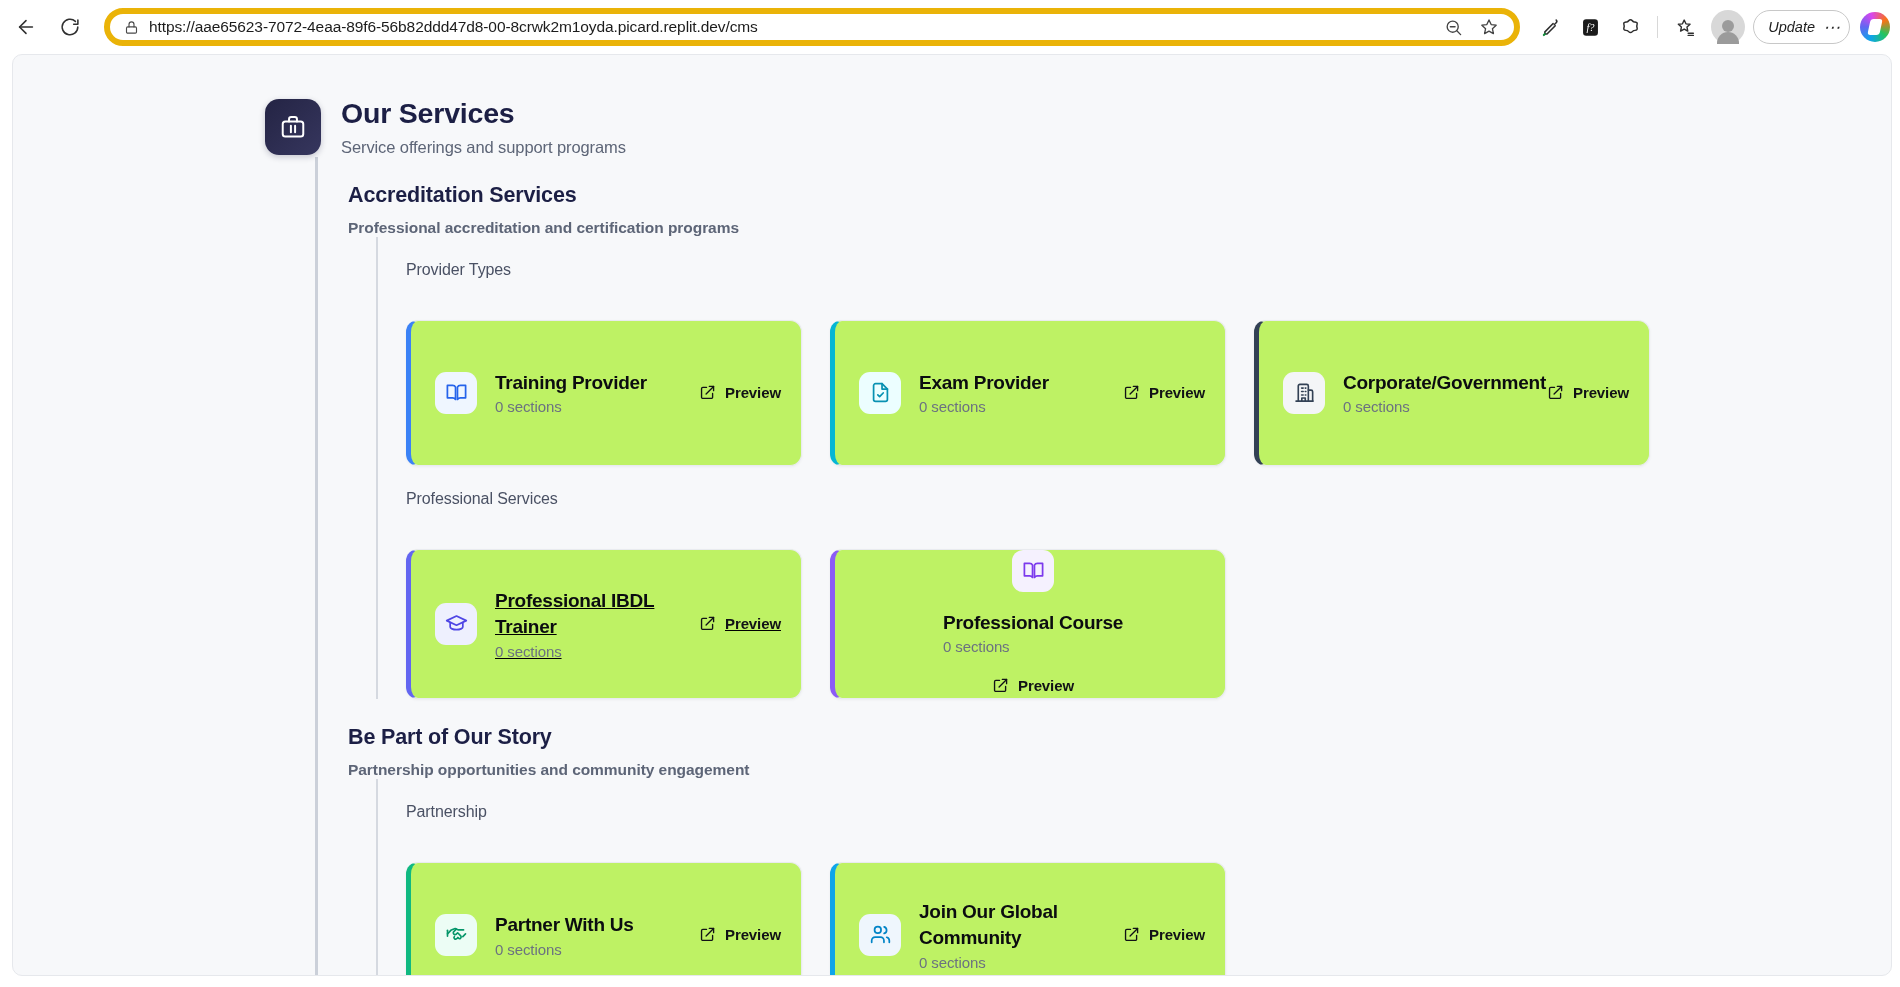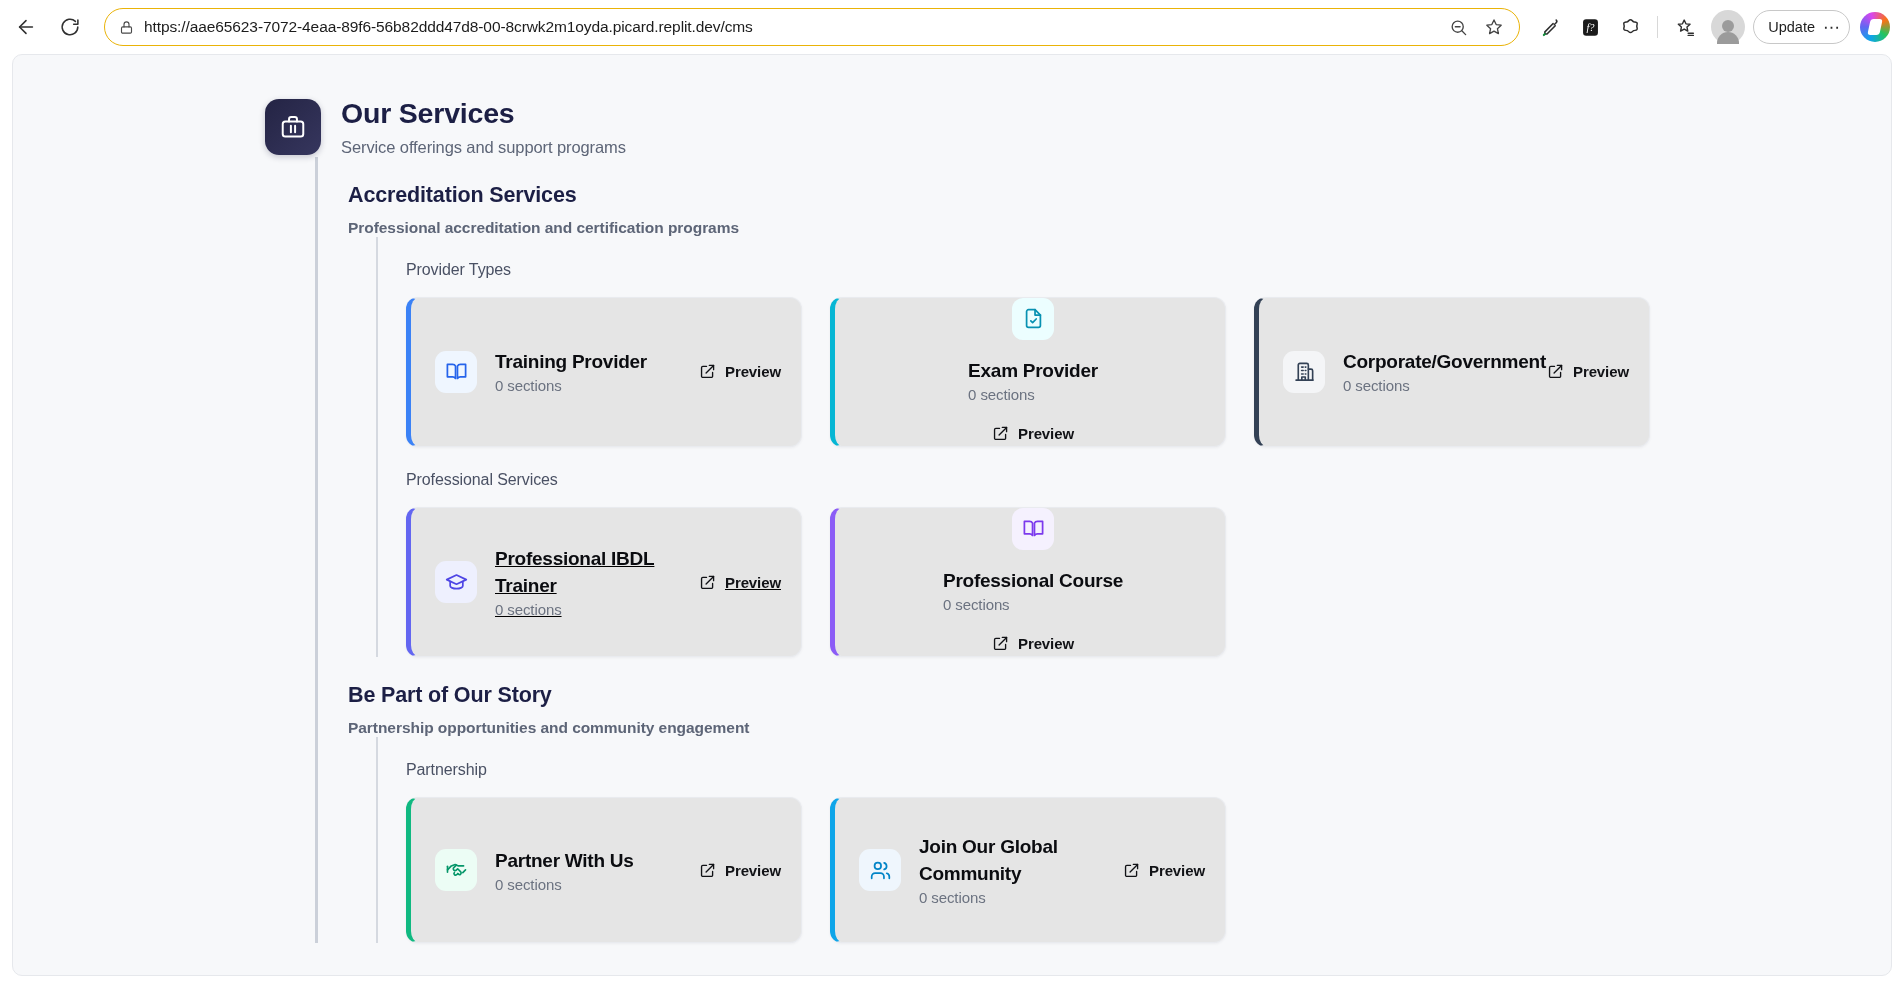--- a/index.html
+++ b/index.html
@@ -28,21 +28,21 @@
     display: flex; align-items: center; justify-content: center;
     flex: 0 0 auto;
     color: #303030;
   }
   .nav-btn svg { display:block; }
 
   .urlbar {
     flex: 1 1 auto;
     height: 38px;
     margin: 0 8px 0 10px;
-    border: 1px solid #eab308;
+    border: 6px solid #eab308;
     border-radius: 19px;
     background: #ffffff;
     display: flex;
     align-items: center;
     padding: 0 8px 0 14px;
     min-width: 0;
   }
   .urlbar .lock { flex: 0 0 auto; display:flex; align-items:center; color:#4a4a4a; margin-right: 10px;}
   .url-text {
     flex: 1 1 auto;
@@ -75,20 +75,21 @@
     height: 34px;
     border: 1px solid #c8c8c8;
     border-radius: 17px;
     display: flex; align-items: center;
     padding: 0 8px 0 14px;
     gap: 8px;
     font-size: 14.5px;
     color: #1d1d1d;
     flex: 0 0 auto;
     background: #fff;
+    font-style: italic;
   }
   .dots { letter-spacing: 1px; font-size: 17px; line-height: 1; color:#2b2b2b; }
   .copilot {
     width: 30px; height: 30px; border-radius: 50%;
     flex: 0 0 auto; margin-left: 6px;
     background: conic-gradient(from 200deg, #0ea5e9, #6366f1, #d946ef, #f97316, #22c55e, #0ea5e9);
     position: relative;
   }
   .copilot::after {
     content:""; position:absolute; inset:7px 9px;
@@ -180,31 +181,32 @@
   .cards {
     display: flex;
     gap: 28px;
     margin-top: 18px;
     flex-wrap: nowrap;
   }
 
   .card {
     width: 396px;
     min-height: 146px;
-    background: #e5e5e5;
+    background: #bef264;
     border: 1px solid #e9ebef;
     border-radius: 12px;
     border-left-width: 5px;
     border-left-style: solid;
     box-shadow: 0 1px 3px rgba(20,24,40,0.05);
     display: flex;
     align-items: center;
     padding: 0 18px 0 24px;
     gap: 18px;
     flex: 0 0 auto;
+    margin-top: 23px;
   }
   .card-icon {
     width: 42px; height: 42px;
     border-radius: 11px;
     display: flex; align-items: center; justify-content: center;
     flex: 0 0 auto;
   }
   .card-body { flex: 1 1 auto; min-width: 0; }
   .card-title {
     font-size: 19px;
@@ -354,21 +356,21 @@
                   <span style="display: flex;">
                     <svg width="17" height="17" viewBox="0 0 24 24" fill="none" stroke="currentColor" stroke-width="1.9" stroke-linecap="round" stroke-linejoin="round">
                       <path d="M10.6 4.8H5.4A1.8 1.8 0 0 0 3.6 6.6v12a1.8 1.8 0 0 0 1.8 1.8h12a1.8 1.8 0 0 0 1.8-1.8v-5.2"></path>
                       <path d="M14.6 3.4h6v6"></path>
                       <path d="M10 14l10.6-10.6"></path>
                     </svg>
                   </span>
                   <span>Preview</span>
                 </button>
               </div>
-              <div class="card" style="border-left-color: rgb(6, 182, 212); flex-direction: column;">
+              <div class="card" style="border-left-color: rgb(6, 182, 212);">
                 <div class="card-icon" style="background: rgb(236, 254, 255);">
                   <svg width="23" height="23" viewBox="0 0 24 24" fill="none" stroke="#0891b2" stroke-width="1.8" stroke-linecap="round" stroke-linejoin="round">
                     <path d="M13.6 2.8H6.8a2 2 0 0 0-2 2v14.4a2 2 0 0 0 2 2h10.4a2 2 0 0 0 2-2V8.4z"></path>
                     <path d="M13.6 2.8v5.6h5.6"></path>
                     <path d="M9.2 14.4l1.9 1.9 3.7-3.8"></path>
                   </svg>
                 </div>
                 <div class="card-body">
                   <div class="card-title">Exam Provider</div>
                   <div class="card-meta">0 sections</div>

